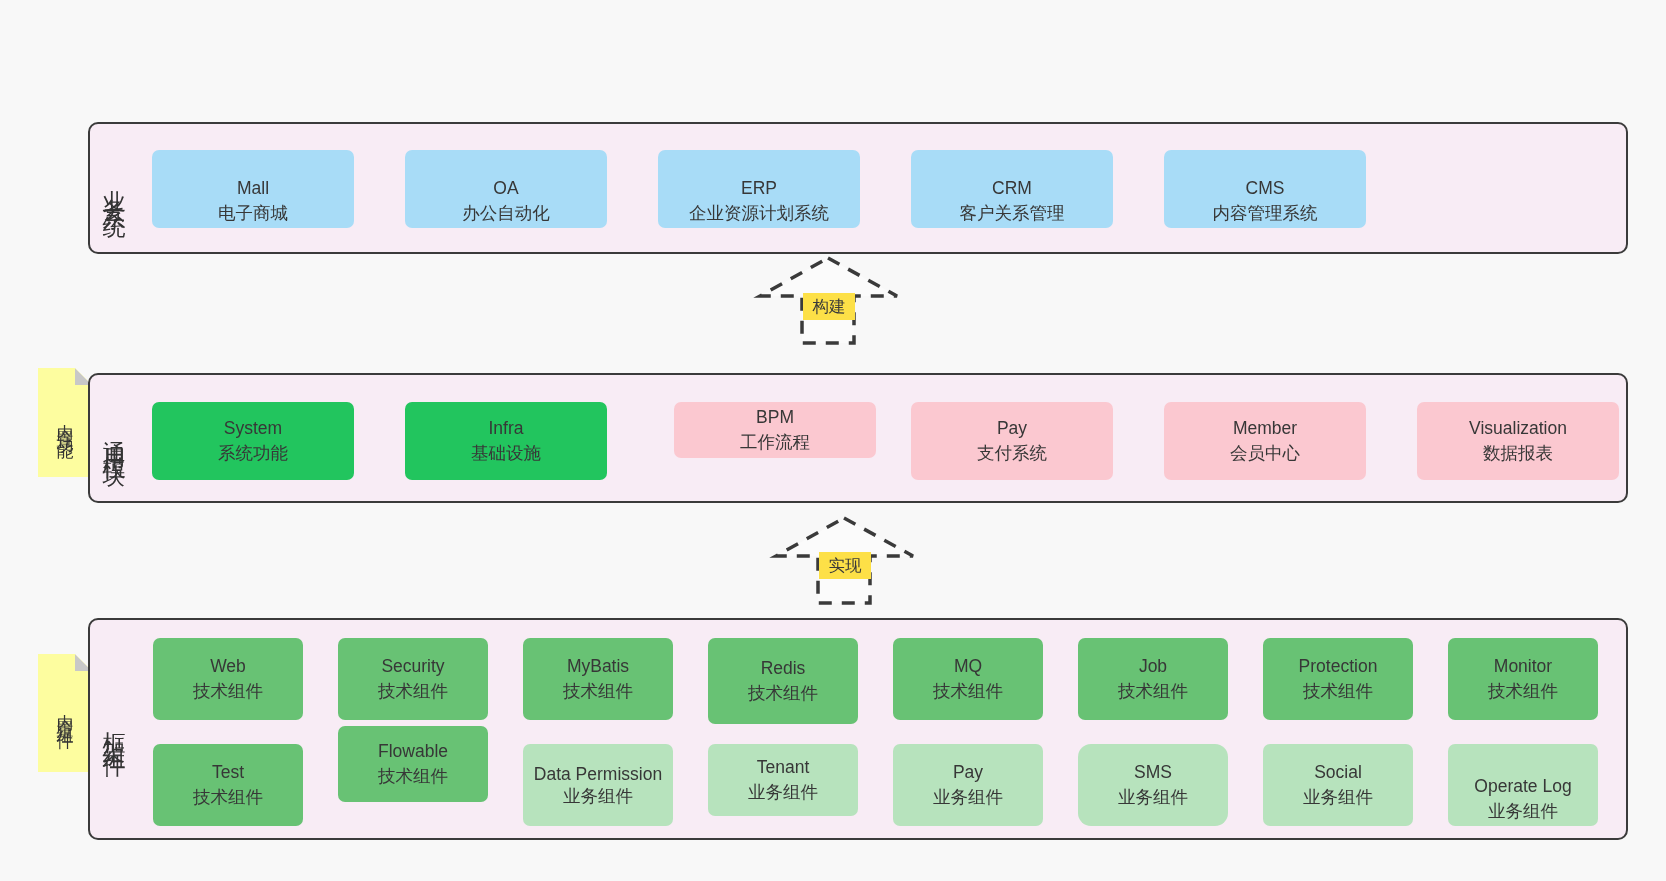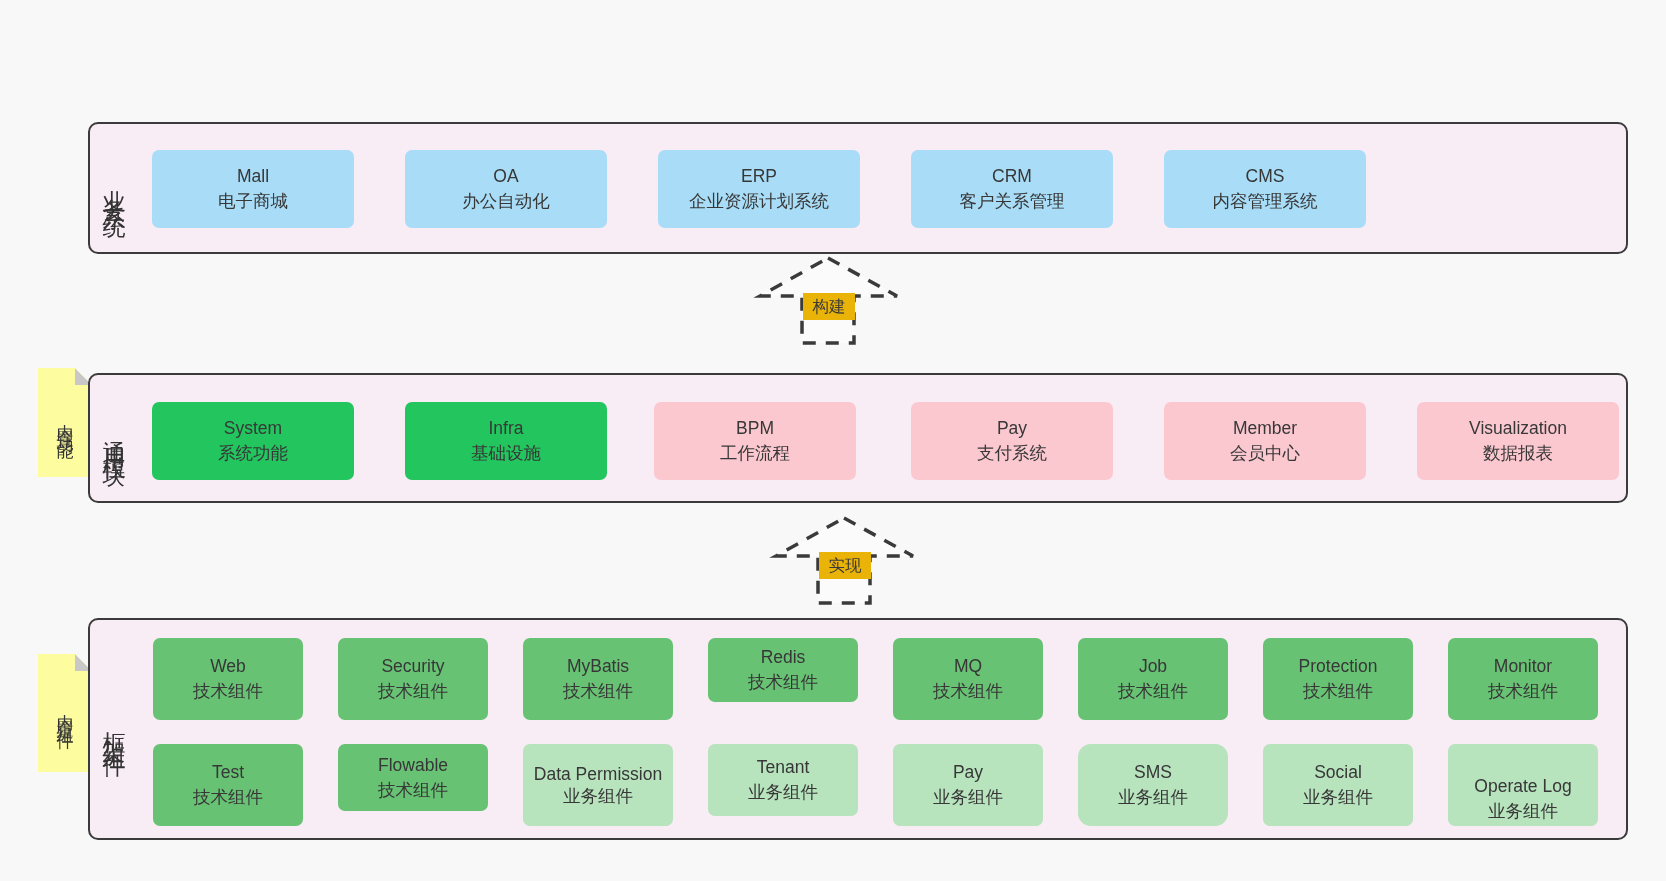--- a/index.html
+++ b/index.html
@@ -5,35 +5,35 @@
   html,body{margin:0;padding:0;background:#f8f8f8;}
   body{font-family:"Liberation Sans","DejaVu Sans",sans-serif;color:#3a3a3a;}
   .canvas{position:relative;width:1666px;height:881px;background:#f8f8f8;overflow:hidden;}
 
   .panel{position:absolute;background:#f8ecf5;border:2px solid #3b3b3b;border-radius:10px;box-sizing:border-box;}
   .vlabel{position:absolute;left:8px;top:0;height:100%;width:34px;display:flex;align-items:center;justify-content:center;
           writing-mode:vertical-rl;text-orientation:upright;font-size:23px;letter-spacing:8px;color:#333;}
 
   .box{position:absolute;border-radius:7px;display:flex;flex-direction:column;align-items:center;justify-content:center;
        text-align:center;font-size:17.5px;line-height:25px;padding:2px 10px;box-sizing:border-box;color:#373737;}
-  .blue{background:#a8dcf7;}
+  .blue{background:#a8dcf7;justify-content:flex-end;}
   .red{background:#22c55e;}
   .pink{background:#fbc8d0;}
   .green{background:#68c274;}
   .lgreen{background:#b7e3bd;}
 
   .sticky{position:absolute;background:#fdfd9f;display:flex;align-items:center;justify-content:center;
           clip-path:polygon(0 0, calc(100% - 17px) 0, 100% 17px, 100% 100%, 0 100%);}
   .sticky .fold{position:absolute;top:0;right:0;width:17px;height:17px;background:#c8c8c8;
           clip-path:polygon(0 0, 100% 100%, 0 100%);}
   .sticky .stext{writing-mode:vertical-rl;text-orientation:upright;font-size:17px;letter-spacing:6px;color:#333;}
 
   .arrow{position:absolute;}
   .arrow svg{display:block;}
-  .arrow-label{position:absolute;background:#eab308;display:flex;align-items:center;justify-content:center;
+  .arrow-label{position:absolute;background:#fde047;display:flex;align-items:center;justify-content:center;
           font-size:16.5px;color:#3a3a3a;}
 </style>
 </head>
 <body>
 
 <div class="canvas">
 
   <div class="sticky" style="left:38px;top:368px;width:54px;height:109px;">
     <div class="fold"></div>
     <div class="stext">内置功能</div>
@@ -78,21 +78,21 @@
   <div class="panel" style="left:88px;top:373px;width:1540px;height:130px;">
     <div class="vlabel">通用模块</div>
     <div class="box red" style="left:62px;top:27px;width:202px;height:78px;">
       <div>System</div>
       <div>系统功能</div>
     </div>
     <div class="box red" style="left:315px;top:27px;width:202px;height:78px;">
       <div>Infra</div>
       <div>基础设施</div>
     </div>
-    <div class="box pink" style="left:564px;top:27px;width:202px;height:78px;">
+    <div class="box pink" style="left:584px;top:27px;width:202px;height:56px;">
       <div>BPM</div>
       <div>工作流程</div>
     </div>
     <div class="box pink" style="left:821px;top:27px;width:202px;height:78px;">
       <div>Pay</div>
       <div>支付系统</div>
     </div>
     <div class="box pink" style="left:1327px;top:27px;width:202px;height:78px;">
       <div>Visualization</div>
       <div>数据报表</div>
@@ -118,21 +118,21 @@
       <div>技术组件</div>
     </div>
     <div class="box green" style="left:248px;top:18px;width:150px;height:82px;">
       <div>Security</div>
       <div>技术组件</div>
     </div>
     <div class="box green" style="left:433px;top:18px;width:150px;height:82px;">
       <div>MyBatis</div>
       <div>技术组件</div>
     </div>
-    <div class="box green" style="left:618px;top:18px;width:150px;height:64px;">
+    <div class="box green" style="left:618px;top:18px;width:150px;height:86px;">
       <div>Redis</div>
       <div>技术组件</div>
     </div>
     <div class="box green" style="left:803px;top:18px;width:150px;height:82px;">
       <div>MQ</div>
       <div>技术组件</div>
     </div>
     <div class="box green" style="left:988px;top:18px;width:150px;height:82px;">
       <div>Job</div>
       <div>技术组件</div>
@@ -143,21 +143,21 @@
     </div>
     <div class="box green" style="left:1358px;top:18px;width:150px;height:82px;">
       <div>Monitor</div>
       <div>技术组件</div>
     </div>
 
     <div class="box green" style="left:63px;top:124px;width:150px;height:82px;">
       <div>Test</div>
       <div>技术组件</div>
     </div>
-    <div class="box green" style="left:248px;top:124px;width:150px;height:67px;">
+    <div class="box green" style="left:248px;top:106px;width:150px;height:76px;">
       <div>Flowable</div>
       <div>技术组件</div>
     </div>
     <div class="box lgreen" style="left:433px;top:124px;width:150px;height:82px;line-height:22px;">
       <div>Data Permission</div>
       <div>业务组件</div>
     </div>
     <div class="box lgreen" style="left:618px;top:124px;width:150px;height:72px;text-align:center;">
       <div>Tenant</div>
       <div>业务组件</div>

